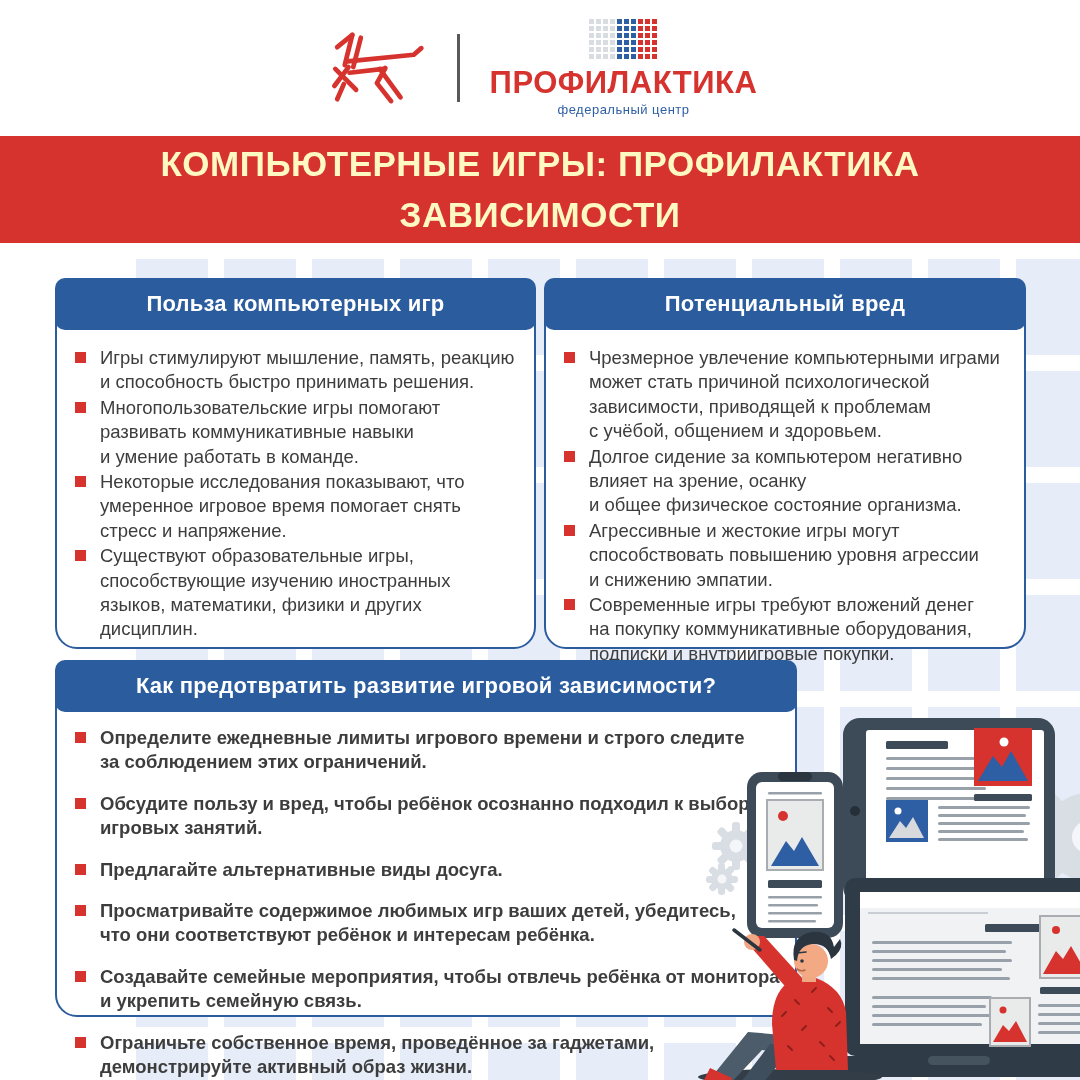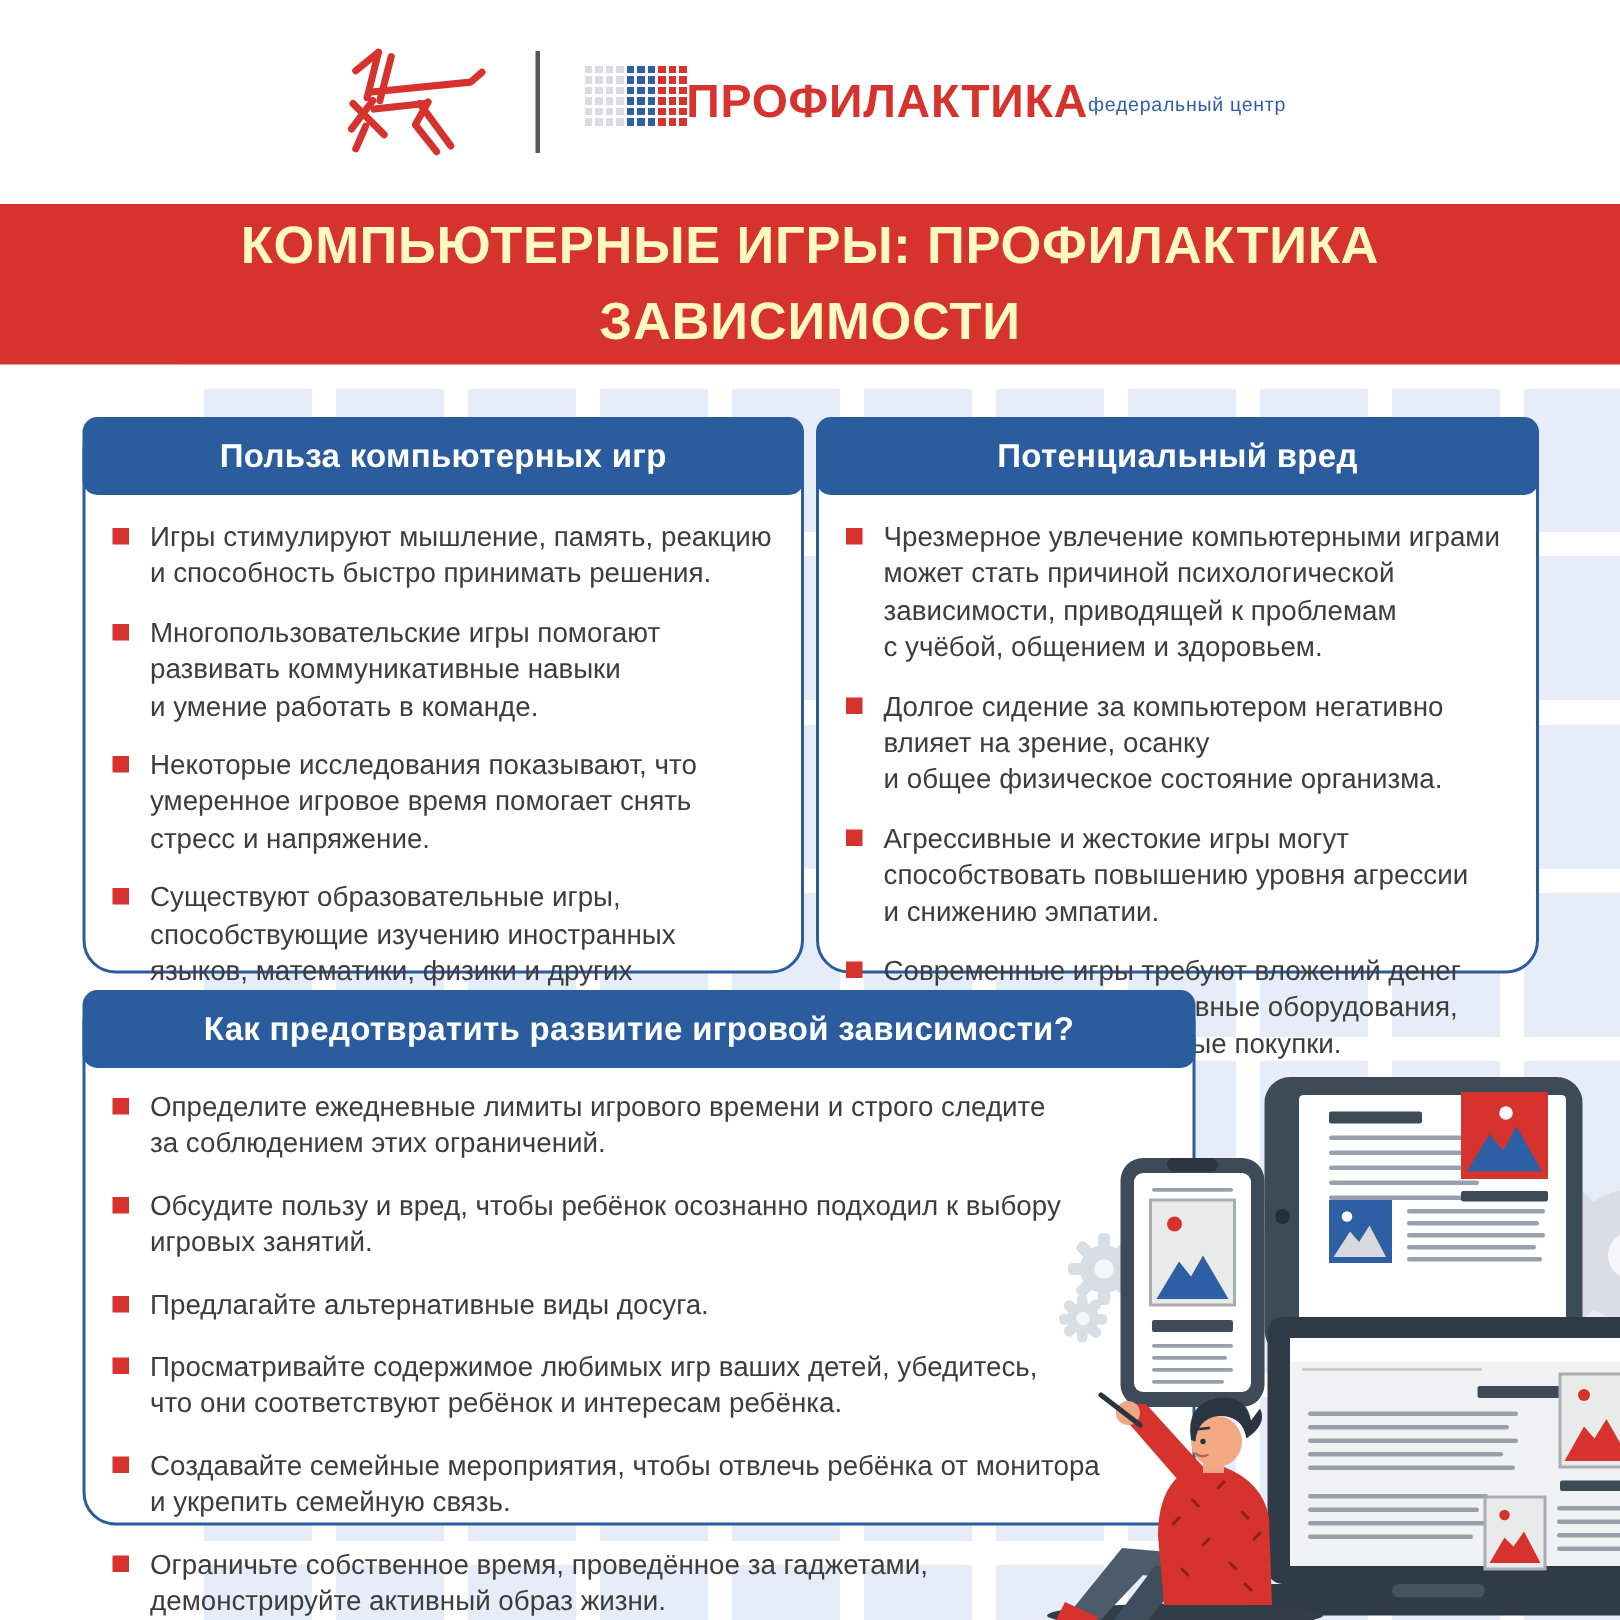--- a/index.html
+++ b/index.html
@@ -13,21 +13,21 @@
     background-image:
       repeating-linear-gradient(to right,#fff 0 16px,rgba(255,255,255,0) 16px 88px),
       repeating-linear-gradient(to bottom,#fff 0 16px,rgba(255,255,255,0) 16px 112px);
   }
   .bg-left-mask{position:absolute;left:0;top:243px;width:120px;bottom:0;background:#fff;z-index:0;}
 
   
   .header{position:absolute;left:0;top:0;width:1080px;height:136px;background:#fff;z-index:2;
     display:flex;align-items:center;justify-content:center;gap:30px;}
   .divider{width:3px;height:68px;background:#58595b;}
-  .brand{display:flex;align-items:center;}
+  .brand{display:flex;flex-direction:column;align-items:center;}
   .brand-grid{width:68px;height:42px;margin-bottom:6px;
     background-image:
       repeating-linear-gradient(to right,rgba(255,255,255,0) 0 5px,#fff 5px 7px),
       repeating-linear-gradient(to bottom,rgba(255,255,255,0) 0 5px,#fff 5px 7px),
       linear-gradient(to right,#d9dde2 0 28px,#2e5ea4 28px 48px,#d6332f 48px 68px);
   }
   .brand-title{font-size:31px;font-weight:800;color:#d6332f;letter-spacing:.5px;line-height:1.05;}
   .brand-sub{font-size:13px;color:#2e5ea4;margin-top:3px;letter-spacing:.5px;}
 
   
@@ -35,30 +35,30 @@
     display:flex;align-items:center;justify-content:center;text-align:center;}
   .banner-title{color:#fef9c3;font-size:35px;font-weight:800;letter-spacing:.5px;line-height:1.45;
     white-space:pre-line;margin:0;}
 
   
   .card{position:absolute;background:#fff;border:2px solid #2b5c9e;border-radius:22px;z-index:3;}
   .card-header{position:absolute;top:-2px;left:-2px;right:-2px;height:52px;background:#2b5c9e;
     border-radius:10px;display:flex;align-items:center;justify-content:center;
     color:#fff;font-weight:700;font-size:22px;letter-spacing:.2px;}
   .card-body{position:absolute;top:66px;left:18px;right:10px;bottom:8px;}
-  .card ul{list-style:none;margin:0;padding:0;display:flex;flex-direction:column;gap:15px;}
+  .card ul{list-style:none;margin:0;padding:0;display:flex;flex-direction:column;gap:1px;}
   .card li{display:flex;align-items:flex-start;gap:14px;}
   .bullet{flex:0 0 11px;width:11px;height:11px;background:#d6332f;margin-top:6px;}
   .btxt{font-size:18.5px;line-height:1.32;color:#3d3d3d;white-space:pre-line;}
 
   .card-benefits{left:55px;top:278px;width:477px;height:367px;}
   .card-harm{left:544px;top:278px;width:478px;height:367px;}
   .card-prevention{left:55px;top:660px;width:738px;height:353px;}
   .card-prevention .card-body{top:64px;}
-  .card-prevention ul{gap:17px;}
+  .card-prevention ul{gap:17px;font-weight:bold;}
 
   
   .illustration{position:absolute;left:690px;top:640px;width:390px;height:440px;z-index:4;}
 </style>
 </head>
 <body>
 
 <div class="stage">
 
   <div class="bg-pattern"></div>

